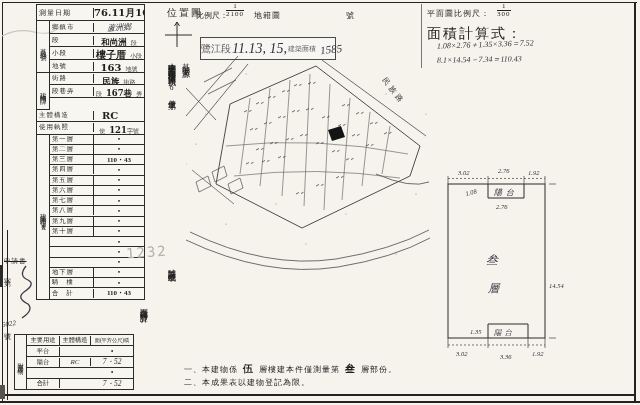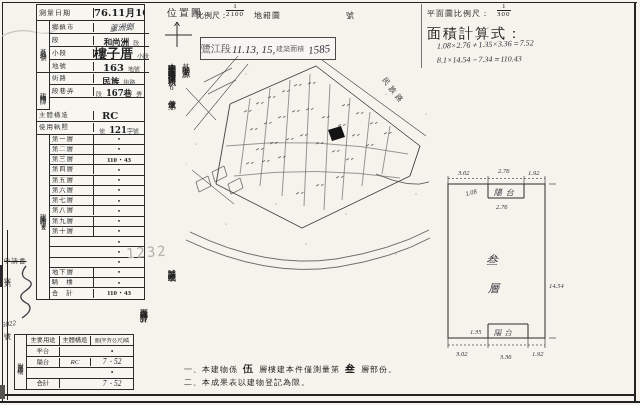--- a/index.html
+++ b/index.html
@@ -71,21 +71,21 @@
         <div class="g-row row13">
           <div class="sub">鄉鎮市</div>
           <div class="val hw" style="transform:rotate(-4deg)">蘆洲鄉</div>
         </div>
         <div class="g-row row13">
           <div class="sub">段</div>
           <div class="val"><span class="typed">和尚洲</span> <span class="sfx">段</span></div>
         </div>
         <div class="g-row row13">
           <div class="sub">小段</div>
-          <div class="val"><span class="typed" style="font-size:13px">樓子厝</span> <span class="sfx">小段</span></div>
+          <div class="val"><span class="typed" style="font-size:10px">樓子厝</span> <span class="sfx">小段</span></div>
         </div>
         <div class="g-row row13">
           <div class="sub">地號</div>
           <div class="val"><span class="typed" style="font-size:10px">163</span> <span class="sfx">地號</span></div>
         </div>
       </div>
     </div>
 
     <div class="fgroup" style="height:37.2px">
       <div class="gcol vtext">建物門牌</div>
@@ -252,21 +252,21 @@
   </div>
   <div class="abs" style="left:254px;top:10px;font-size:8px;letter-spacing:1px">地籍圖</div>
   <div class="abs" style="left:346px;top:10px;font-size:8px">號</div>
 
   <svg class="abs" style="left:160px;top:18px" width="36" height="32">
     <path d="M17,4 L17,29 M5,17 L32,17 M17,4 l-2.5,4 M17,4 l2.5,4" stroke="#2c2c2c" stroke-width="1" fill="none"></path>
   </svg>
 
   <div class="abs" style="left:200px;top:37px;width:134px;height:21px;border:1.5px solid #4a4a4a;display:flex;align-items:center;background:rgba(255,255,255,0.3);white-space:nowrap">
     <span class="stampink" style="font-size:10px;margin-left:0">鷺江段</span>
-    <span class="hw" style="font-size:11px;margin:0 1px">11.13, 15,</span>
+    <span class="hw" style="font-size:14px;margin:0 1px">11.13, 15,</span>
     <span class="stampink" style="font-size:7px">建築面積</span>
     <span class="hw" style="font-size:11px;margin-left:4px;transform:rotate(-6deg)">1585</span>
   </div>
 
   <div class="abs" style="left:421px;top:4px;width:1px;height:64px;background:#777"></div>
   <div class="abs" style="left:427px;top:8px;font-size:8px;letter-spacing:1px">平面圖比例尺：</div>
   <div class="abs frac" style="left:497px;top:3px">
     <span class="num">1</span>
     <span class="den">300</span>
   </div>

